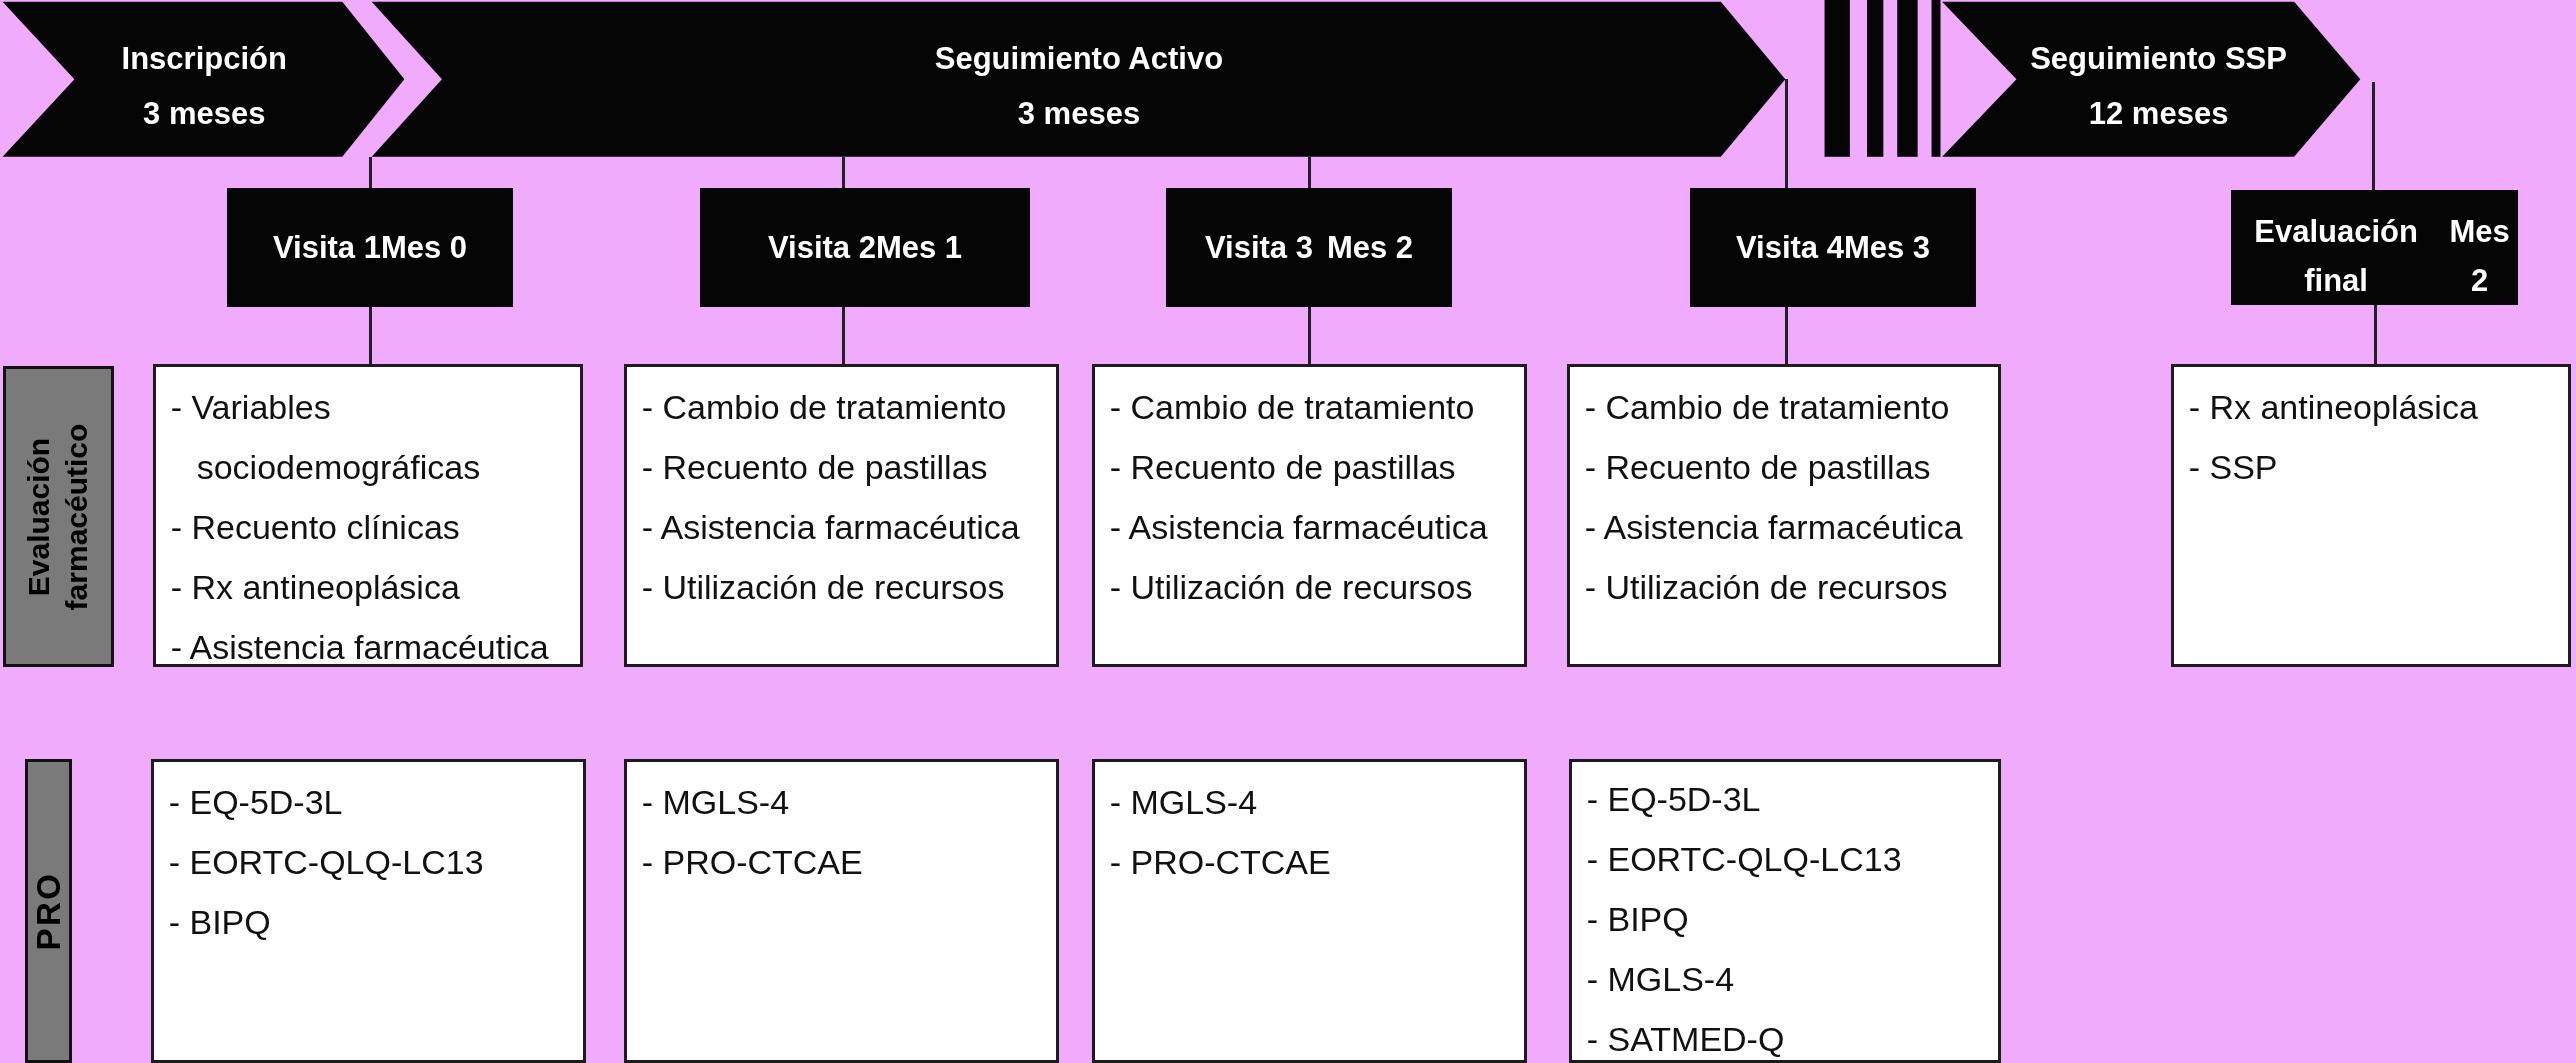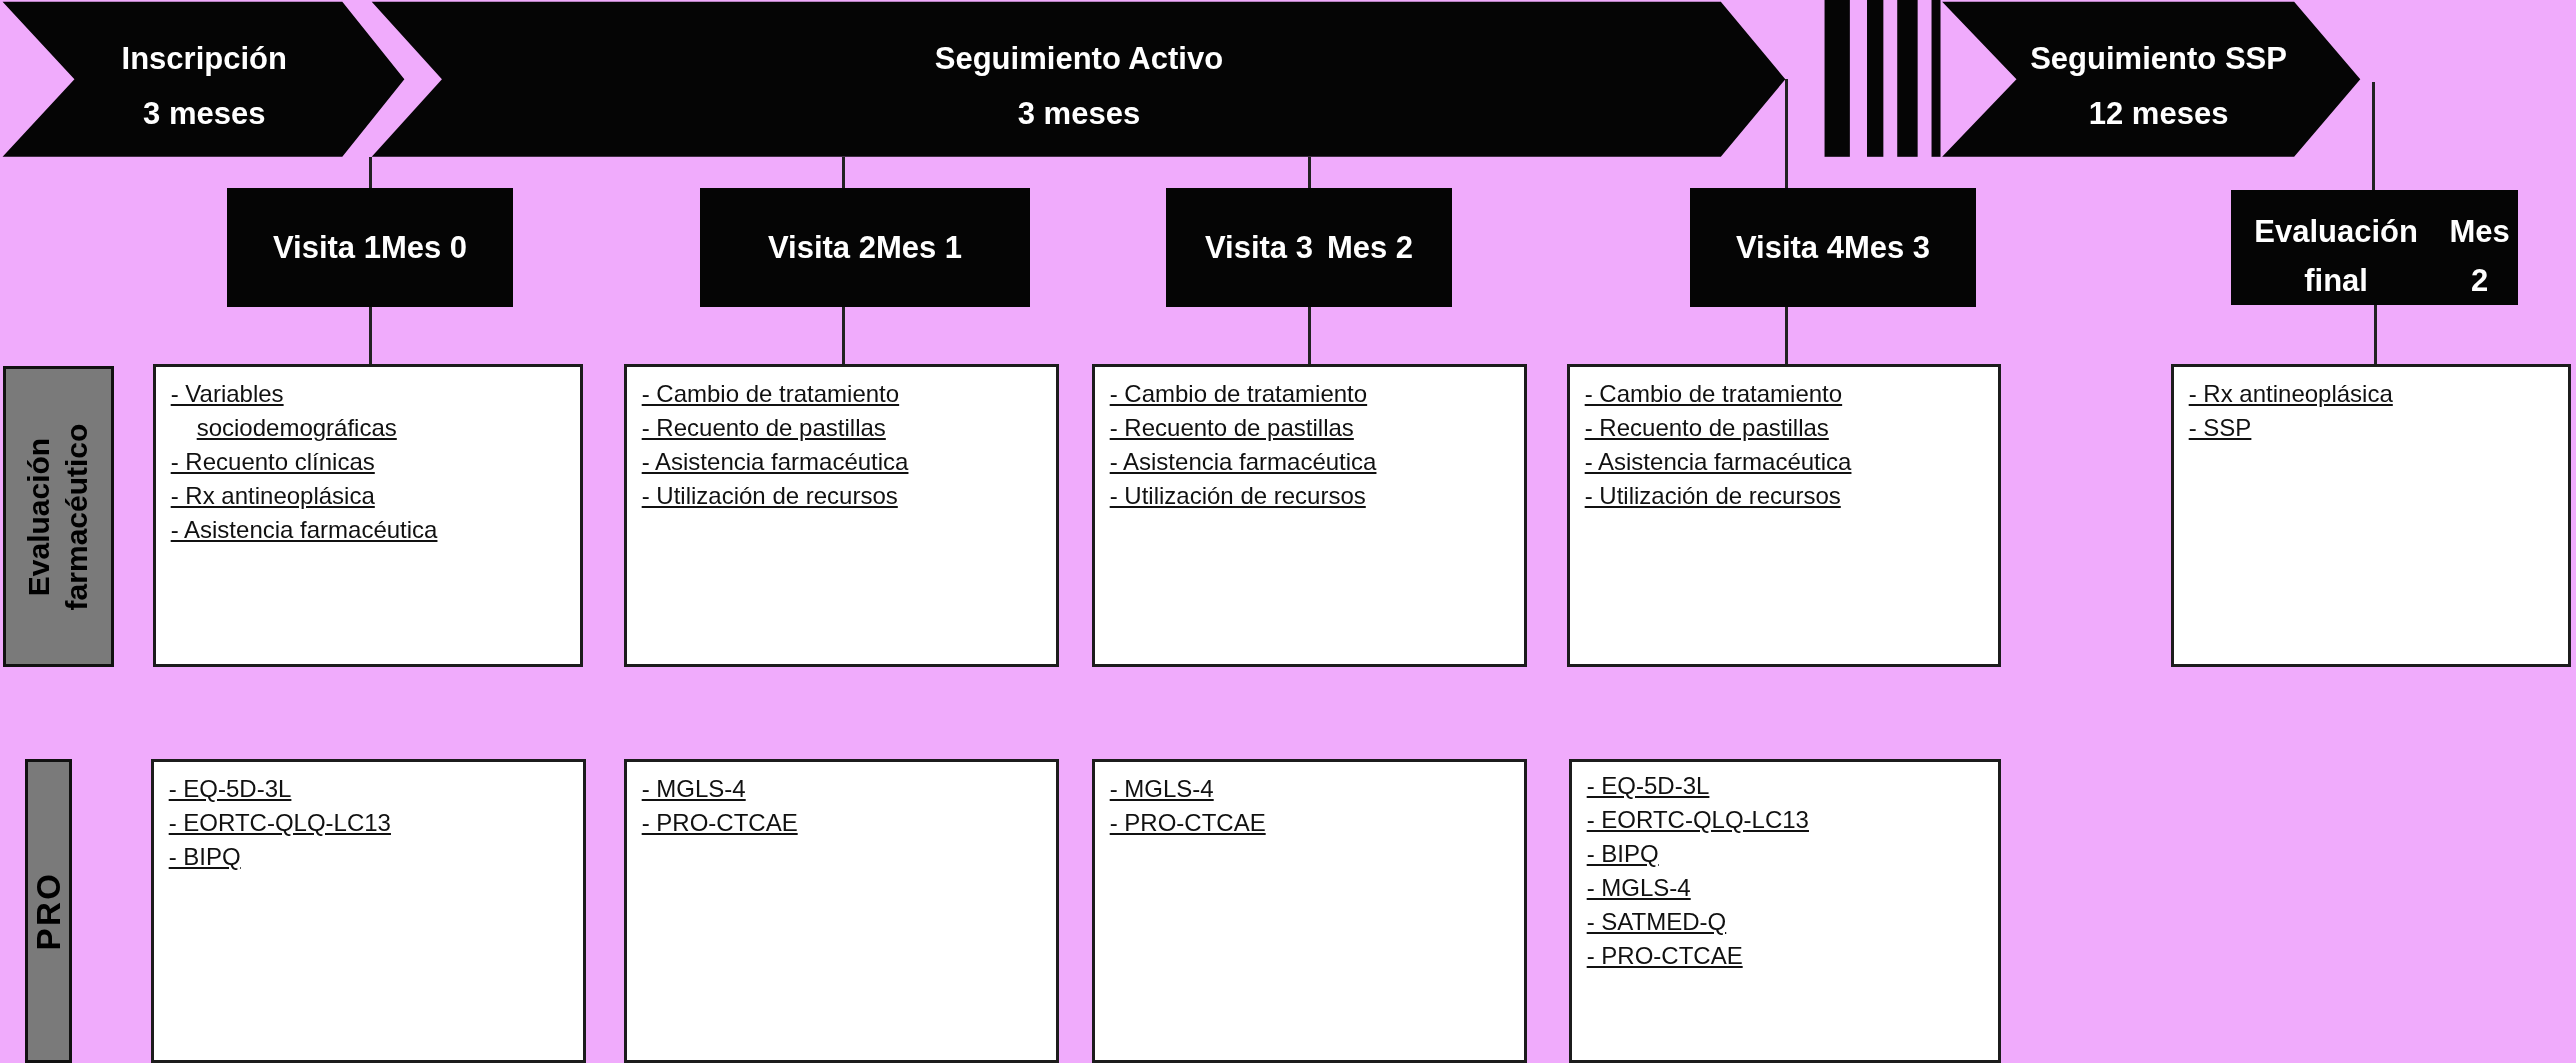--- a/index.html
+++ b/index.html
@@ -35,25 +35,24 @@
     justify-content:center;
     text-align:center;
     box-sizing:border-box;
   }
   .cbox{
     position:absolute;
     background:#ffffff;
     border:3.3px solid #1c1c1c;
     box-sizing:border-box;
     padding:9.8px 8.2px 0 14.7px;
-    font-size:24px;
-    line-height:34px;
+    font-size:34px;
+    line-height:60px;
     color:#111111;
     overflow:hidden;
-    text-decoration:underline;
   }
   .li{
     white-space:pre-line;
     padding-left:26px;
     text-indent:-26px;
   }
   .rlabel{
     position:absolute;
     background:#7a7a7a;
     border:3.3px solid #111111;

